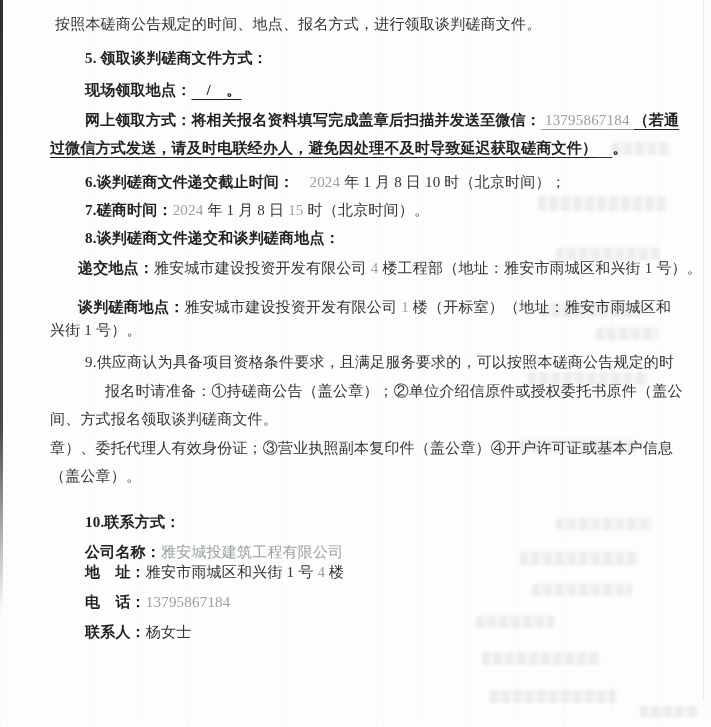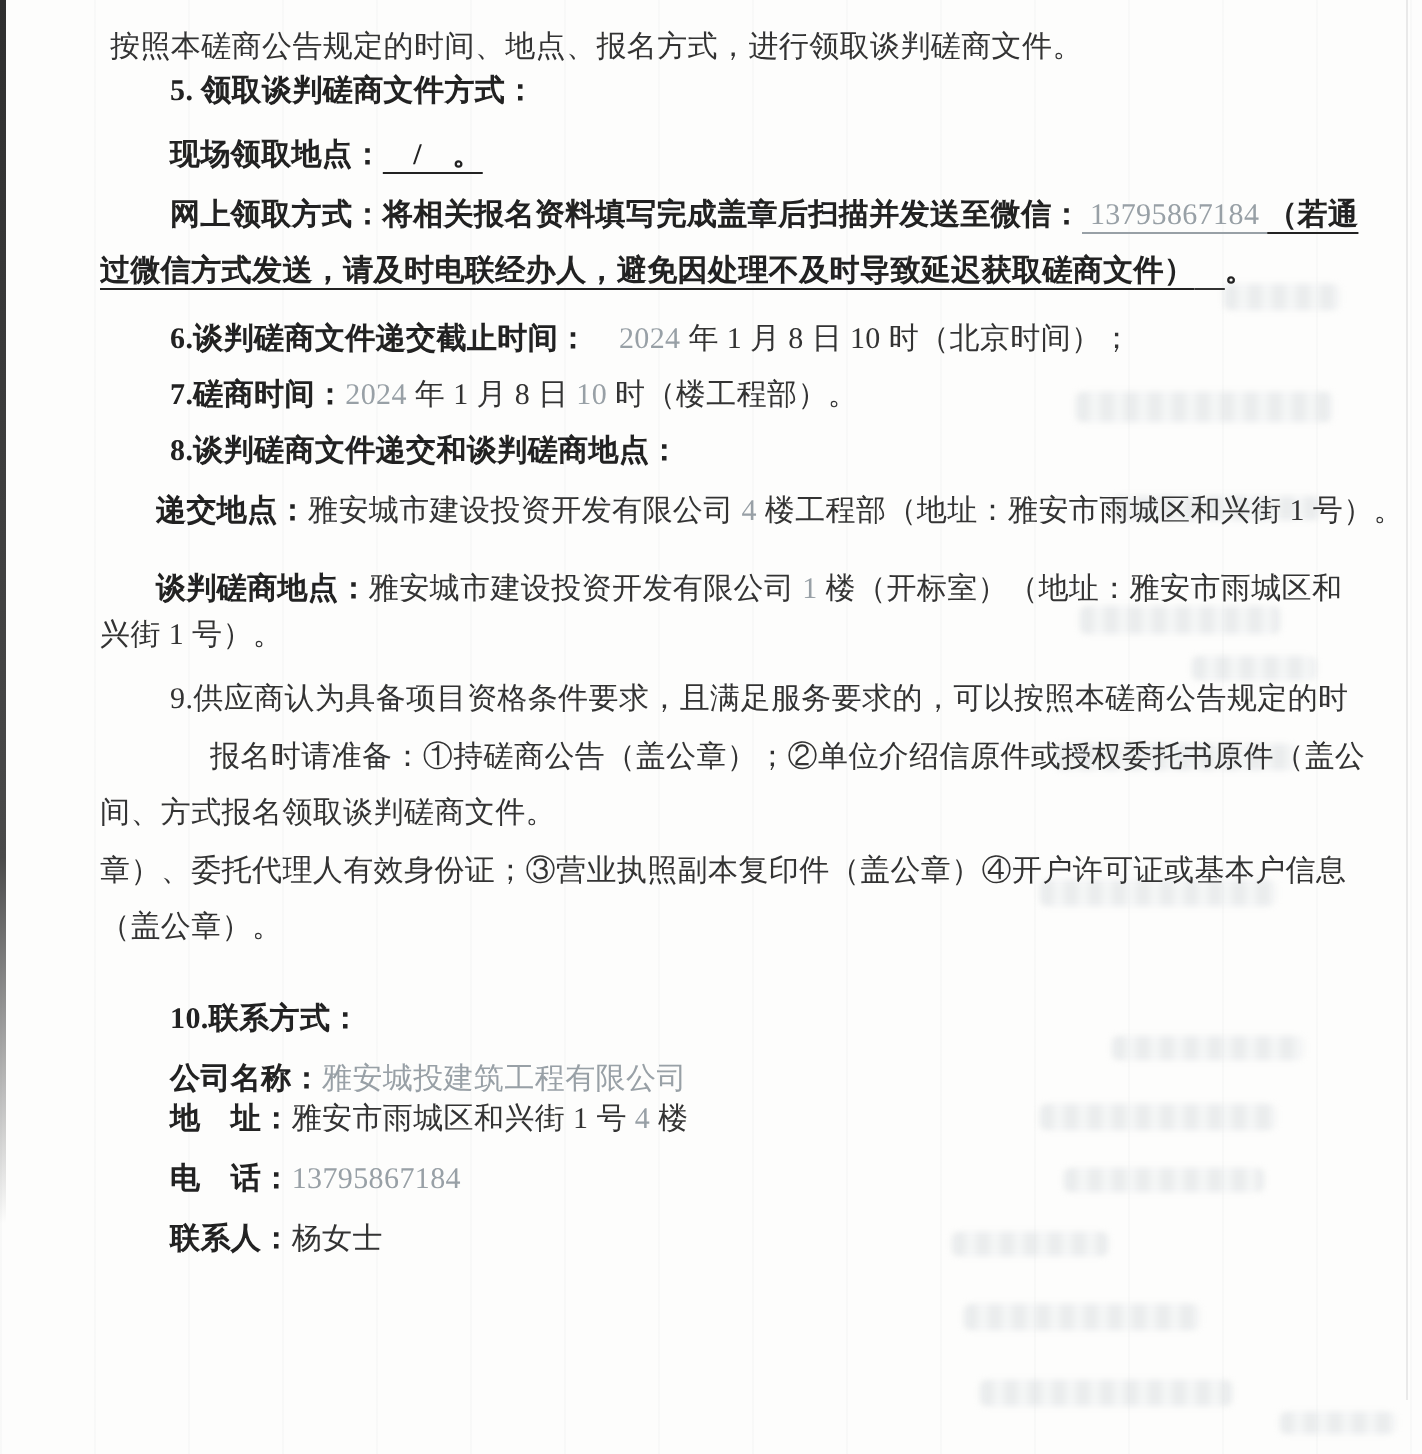--- a/index.html
+++ b/index.html
@@ -60,26 +60,26 @@
       <div class="bleed" style="left: 556px; top: 518px; width: 96px; height: 12px;"></div>
       <div class="bleed" style="left: 520px; top: 552px; width: 118px; height: 13px;"></div>
       <div class="bleed" style="left: 532px; top: 584px; width: 100px; height: 12px;"></div>
       <div class="bleed" style="left: 476px; top: 616px; width: 78px; height: 12px;"></div>
       <div class="bleed" style="left: 482px; top: 652px; width: 118px; height: 13px;"></div>
       <div class="bleed" style="left: 490px; top: 690px; width: 126px; height: 13px;"></div>
       <div class="bleed" style="left: 640px; top: 706px; width: 58px; height: 11px;"></div>
     </div>
   <div id="doc-lines">
       <div class="ln" style="margin-top: 0px; padding-left: 5px;"><span class="">按照本磋商公告规定的时间、地点、报名方式，进行领取谈判磋商文件。</span></div>
-      <div class="ln" style="margin-top: 2px; padding-left: 35px;"><span class="b">5. 领取谈判磋商文件方式：</span></div>
+      <div class="ln" style="margin-top: 14px; padding-left: 35px;"><span class="b">5. 领取谈判磋商文件方式：</span></div>
       <div class="ln" style="margin-top: 12px; padding-left: 35px;"><span class="b">现场领取地点：</span><span class="b u">　/　。</span></div>
       <div class="ln" style="margin-top: 10px; padding-left: 35px;"><span class="b">网上领取方式：将相关报名资料填写完成盖章后扫描并发送至微信：</span><span class="g u"> 13795867184 </span><span class="b u">（若通</span></div>
       <div class="ln" style="margin-top: 8px; padding-left: 0px;"><span class="b u">过微信方式发送，请及时电联经办人，避免因处理不及时导致延迟获取磋商文件）</span><span class="u">　</span><span class="b">。</span></div>
       <div class="ln" style="margin-top: 14px; padding-left: 35px;"><span class="b">6.谈判磋商文件递交截止时间：</span><span class="">　</span><span class="g">2024</span><span class=""> 年 1 月 8 日 10 时（北京时间）；</span></div>
-      <div class="ln" style="margin-top: 8px; padding-left: 35px;"><span class="b">7.磋商时间：</span><span class="g">2024</span><span class=""> 年 1 月 8 日 </span><span class="g">10</span><span class=""> 时（楼工程部）。</span></div>
+      <div class="ln" style="margin-top: 8px; padding-left: 35px;"><span class="b">7.磋商时间：</span><span class="g">2024</span><span class=""> 年 1 月 8 日 </span><span class="g">15</span><span class=""> 时（北京时间）。</span></div>
       <div class="ln" style="margin-top: 8px; padding-left: 35px;"><span class="b">8.谈判磋商文件递交和谈判磋商地点：</span></div>
       <div class="ln" style="margin-top: 10px; padding-left: 28px;"><span class="b">递交地点：</span><span class="">雅安城市建设投资开发有限公司 </span><span class="g">4</span><span class=""> 楼工程部（地址：雅安市雨城区和兴街 1 号）。</span></div>
       <div class="ln" style="margin-top: 19px; padding-left: 28px;"><span class="b">谈判磋商地点：</span><span class="">雅安城市建设投资开发有限公司 </span><span class="g">1</span><span class=""> 楼（开标室）（地址：雅安市雨城区和</span></div>
       <div class="ln" style="margin-top: 3px; padding-left: 0px;"><span class="">兴街 1 号）。</span></div>
       <div class="ln" style="margin-top: 12px; padding-left: 35px;"><span class="">9.供应商认为具备项目资格条件要求，且满足服务要求的，可以按照本磋商公告规定的时</span></div>
       <div class="ln" style="margin-top: 9px; padding-left: 55px;"><span class="">报名时请准备：①持磋商公告（盖公章）；②单位介绍信原件或授权委托书原件（盖公</span></div>
       <div class="ln" style="margin-top: 8px; padding-left: 0px;"><span class="">间、方式报名领取谈判磋商文件。</span></div>
       <div class="ln" style="margin-top: 9px; padding-left: 0px;"><span class="">章）、委托代理人有效身份证；③营业执照副本复印件（盖公章）④开户许可证或基本户信息</span></div>
       <div class="ln" style="margin-top: 8px; padding-left: 0px;"><span class="">（盖公章）。</span></div>
       <div class="ln" style="margin-top: 26px; padding-left: 35px;"><span class="b">10.联系方式：</span></div>

